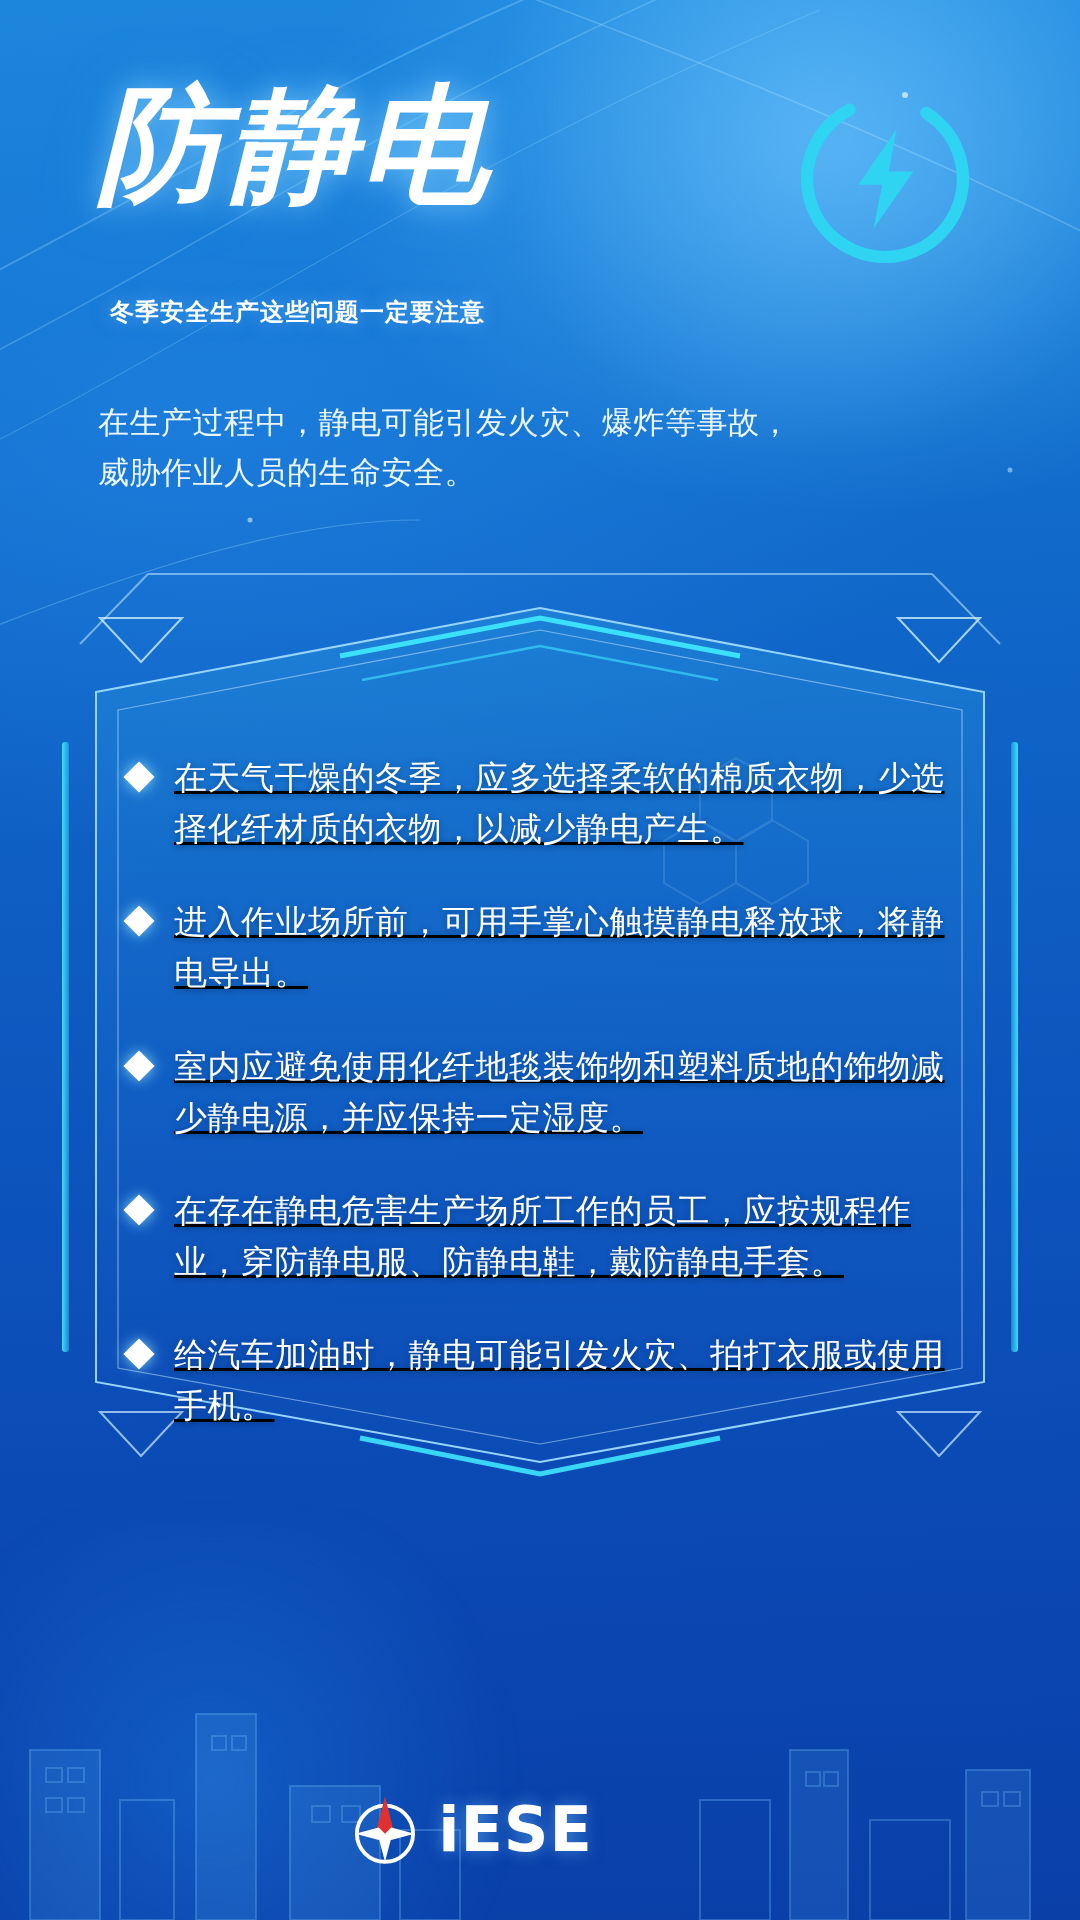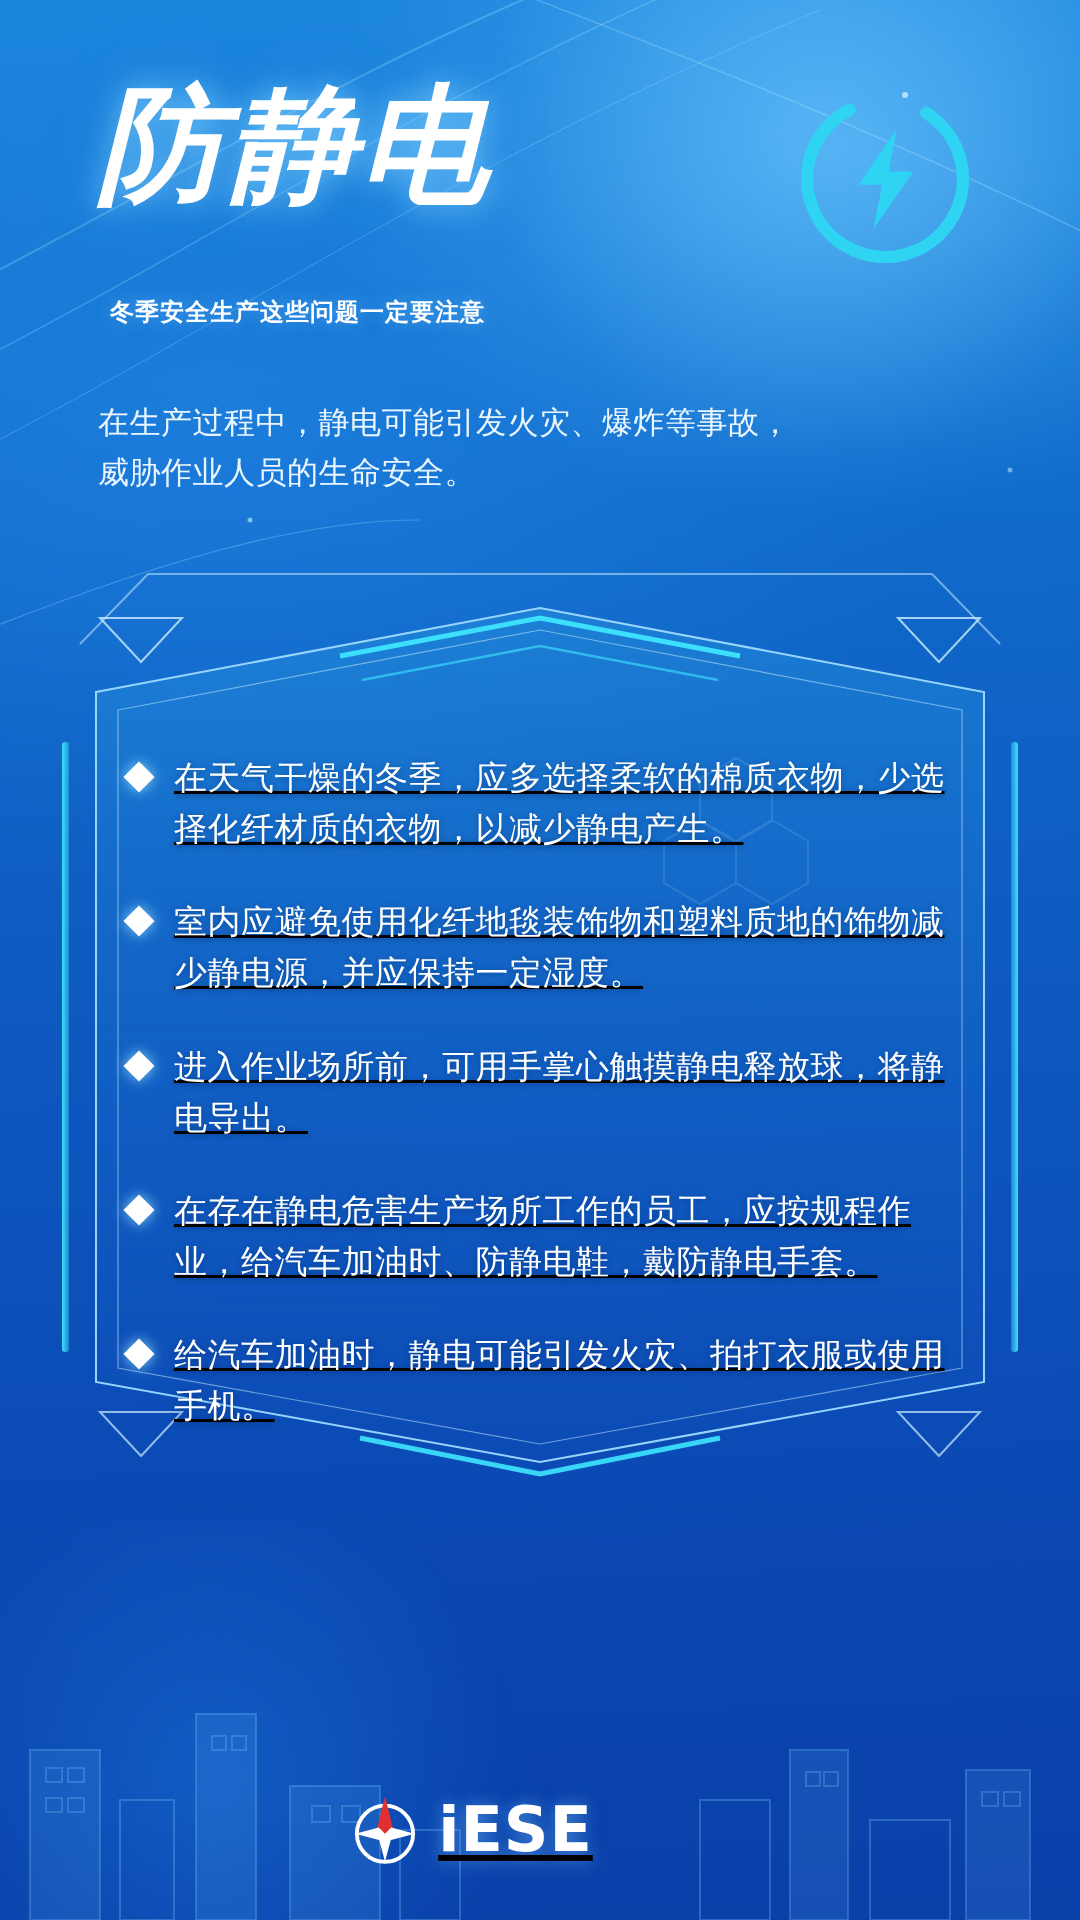--- a/index.html
+++ b/index.html
@@ -150,21 +150,20 @@
   
   .footer {
     position: absolute;
     bottom: 52px;
     left: 0;
     width: 939px;
     display: flex;
     align-items: center;
     justify-content: center;
     gap: 14px;
-    text-decoration: underline;
   }
 
   .logo-mark { width: 78px; height: 78px; flex: 0 0 auto; }
 
   .logo-text {
     font-size: 62px;
     font-weight: bold;
     color: #ffffff;
     letter-spacing: 1px;
     font-family: "DejaVu Sans", "Liberation Sans", sans-serif;
@@ -261,29 +260,29 @@
       <polyline points="360,886 540,922 720,886" fill="none" stroke="#3ee6ff" stroke-width="5" opacity="0.9"></polyline>
     </svg>
 
     <div class="panel-content">
       <div class="bullet-row">
         <span class="diamond"></span>
         <span class="bullet-text">在天气干燥的冬季，应多选择柔软的棉质衣物，少选择化纤材质的衣物，以减少静电产生。</span>
       </div>
       <div class="bullet-row">
         <span class="diamond"></span>
+        <span class="bullet-text">进入作业场所前，可用手掌心触摸静电释放球，将静电导出。</span>
+      </div>
+      <div class="bullet-row">
+        <span class="diamond"></span>
         <span class="bullet-text">室内应避免使用化纤地毯装饰物和塑料质地的饰物减少静电源，并应保持一定湿度。</span>
       </div>
       <div class="bullet-row">
         <span class="diamond"></span>
-        <span class="bullet-text">进入作业场所前，可用手掌心触摸静电释放球，将静电导出。</span>
-      </div>
-      <div class="bullet-row">
-        <span class="diamond"></span>
-        <span class="bullet-text">在存在静电危害生产场所工作的员工，应按规程作业，给汽车加油时、防静电鞋，戴防静电手套。</span>
+        <span class="bullet-text">在存在静电危害生产场所工作的员工，应按规程作业，穿防静电服、防静电鞋，戴防静电手套。</span>
       </div>
       <div class="bullet-row">
         <span class="diamond"></span>
         <span class="bullet-text">给汽车加油时，静电可能引发火灾、拍打衣服或使用手机。</span>
       </div>
     </div>
   </div>
 
   <svg class="city-band" viewBox="0 0 1080 420" preserveAspectRatio="none">
     <g fill="none" stroke="#7fd2ff" stroke-width="2" opacity="0.5">

